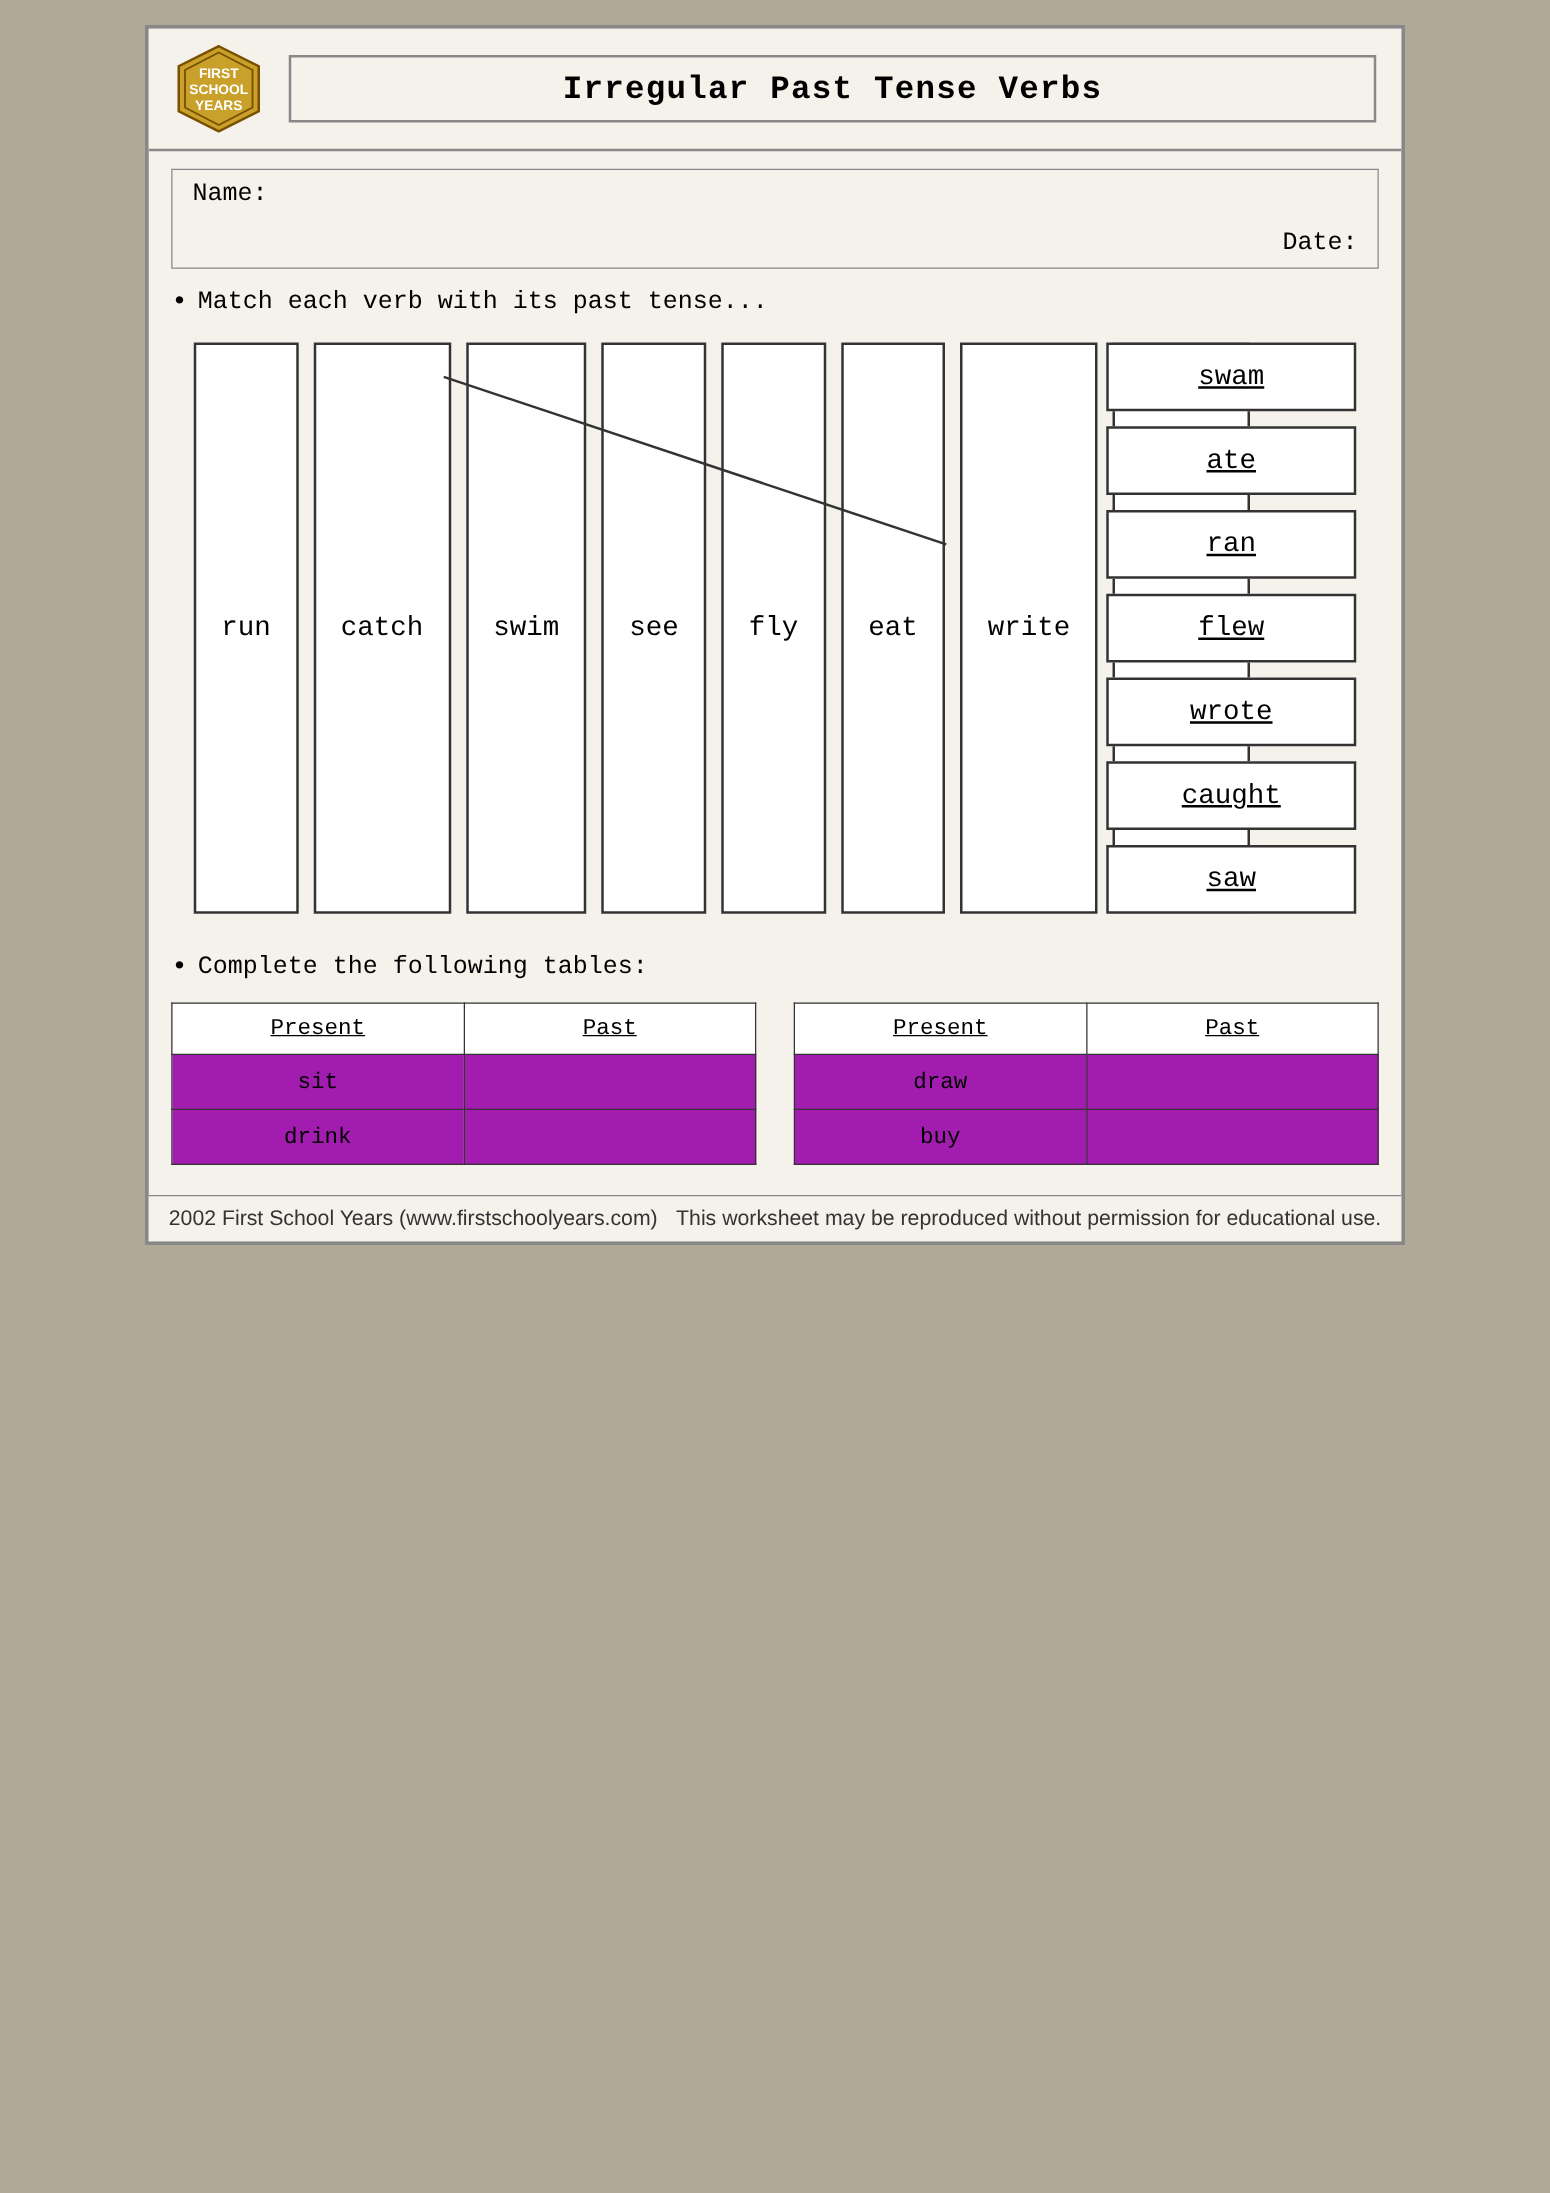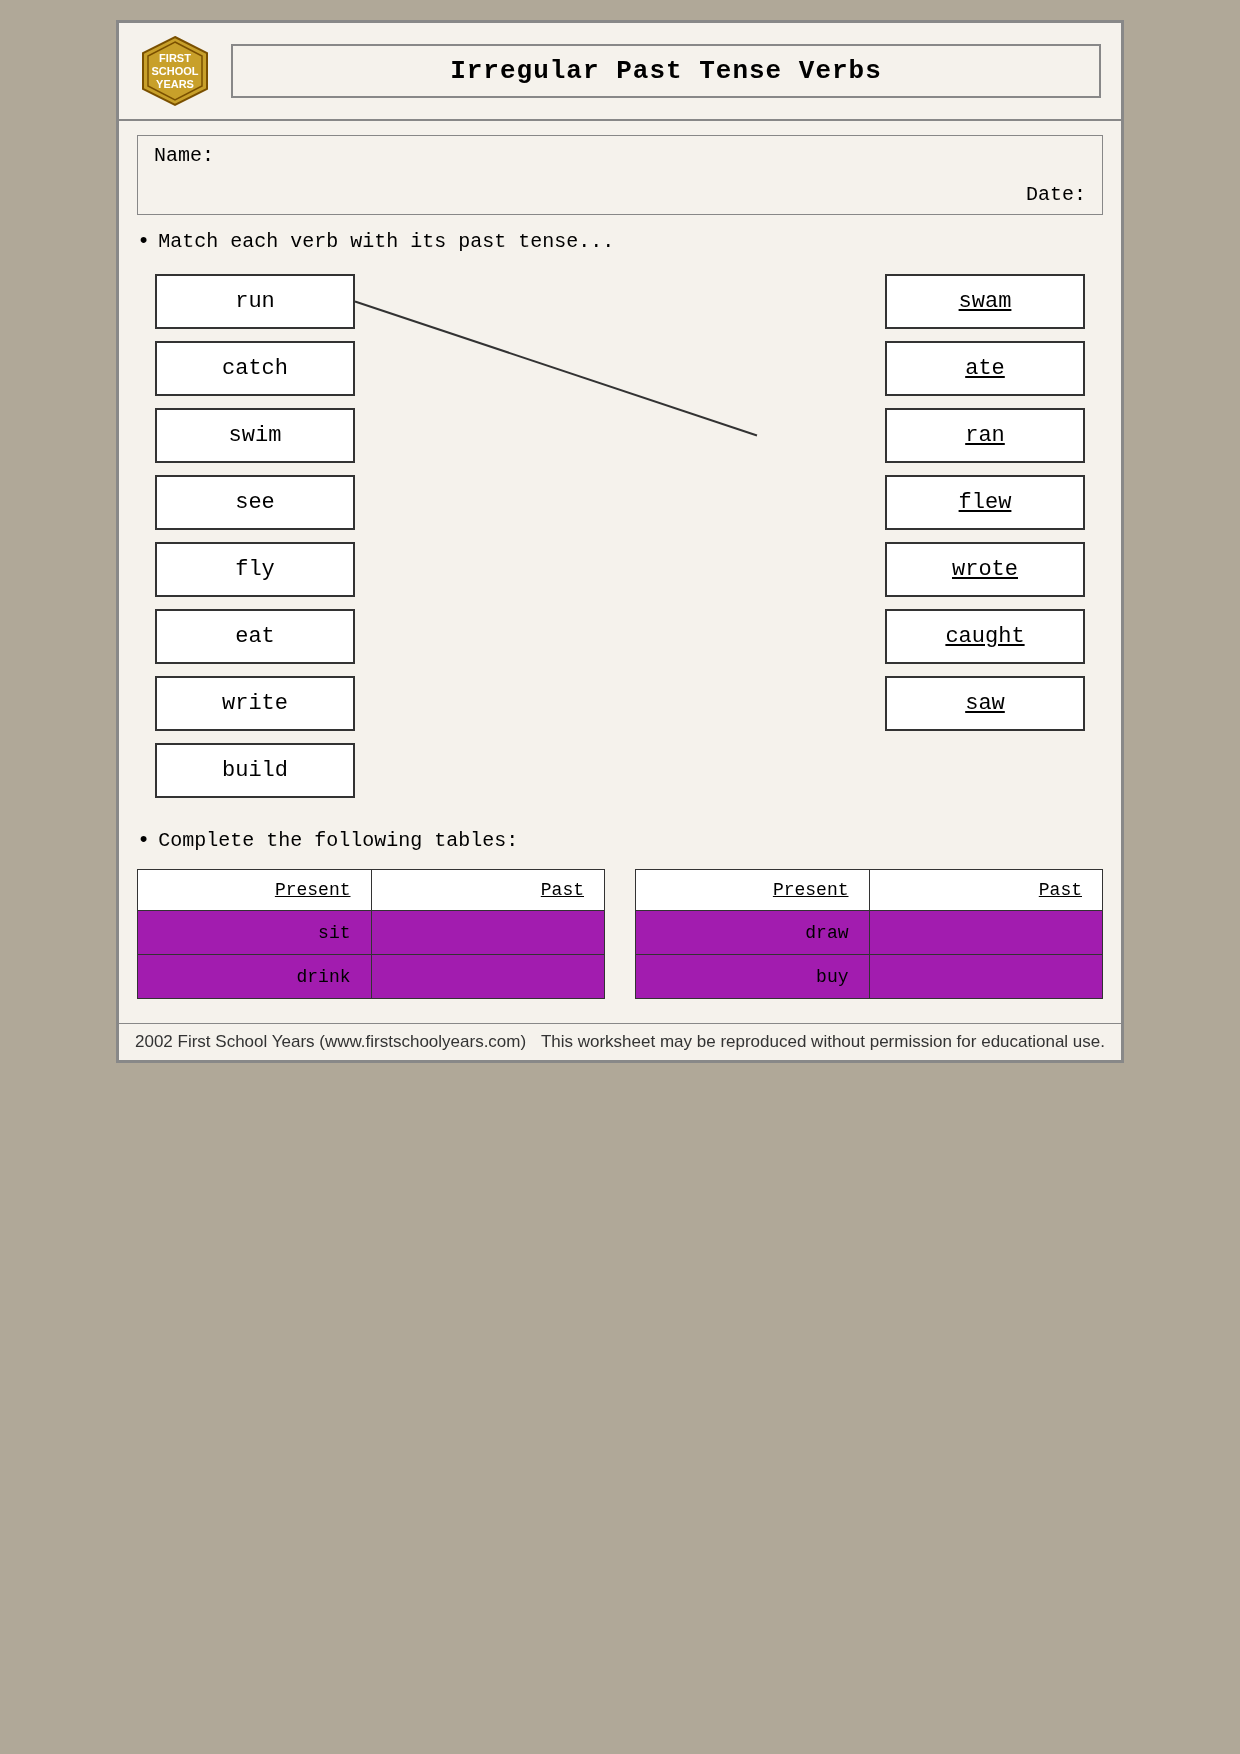--- a/index.html
+++ b/index.html
@@ -91,21 +91,21 @@
     
     .matching-area {
       display: flex;
       margin: 0 18px;
       position: relative;
       gap: 0;
     }
 
     .left-column {
       display: flex;
-      flex-direction: column;
+      flex-direction: row;
       gap: 12px;
       width: 200px;
     }
 
     .right-column {
       display: flex;
       flex-direction: column;
       gap: 12px;
       width: 200px;
       margin-left: auto;
@@ -155,21 +155,21 @@
     }
 
     .verb-table {
       border-collapse: collapse;
       flex: 1;
     }
 
     .verb-table th, .verb-table td {
       border: 1px solid #333;
       padding: 10px 20px;
-      text-align: right;
+      text-align: center;
       font-size: 18px;
       font-family: 'Courier New', Courier, monospace;
       min-width: 120px;
       min-height: 44px;
     }
 
     .verb-table th {
       font-weight: normal;
       text-decoration: underline;
       background: white;

